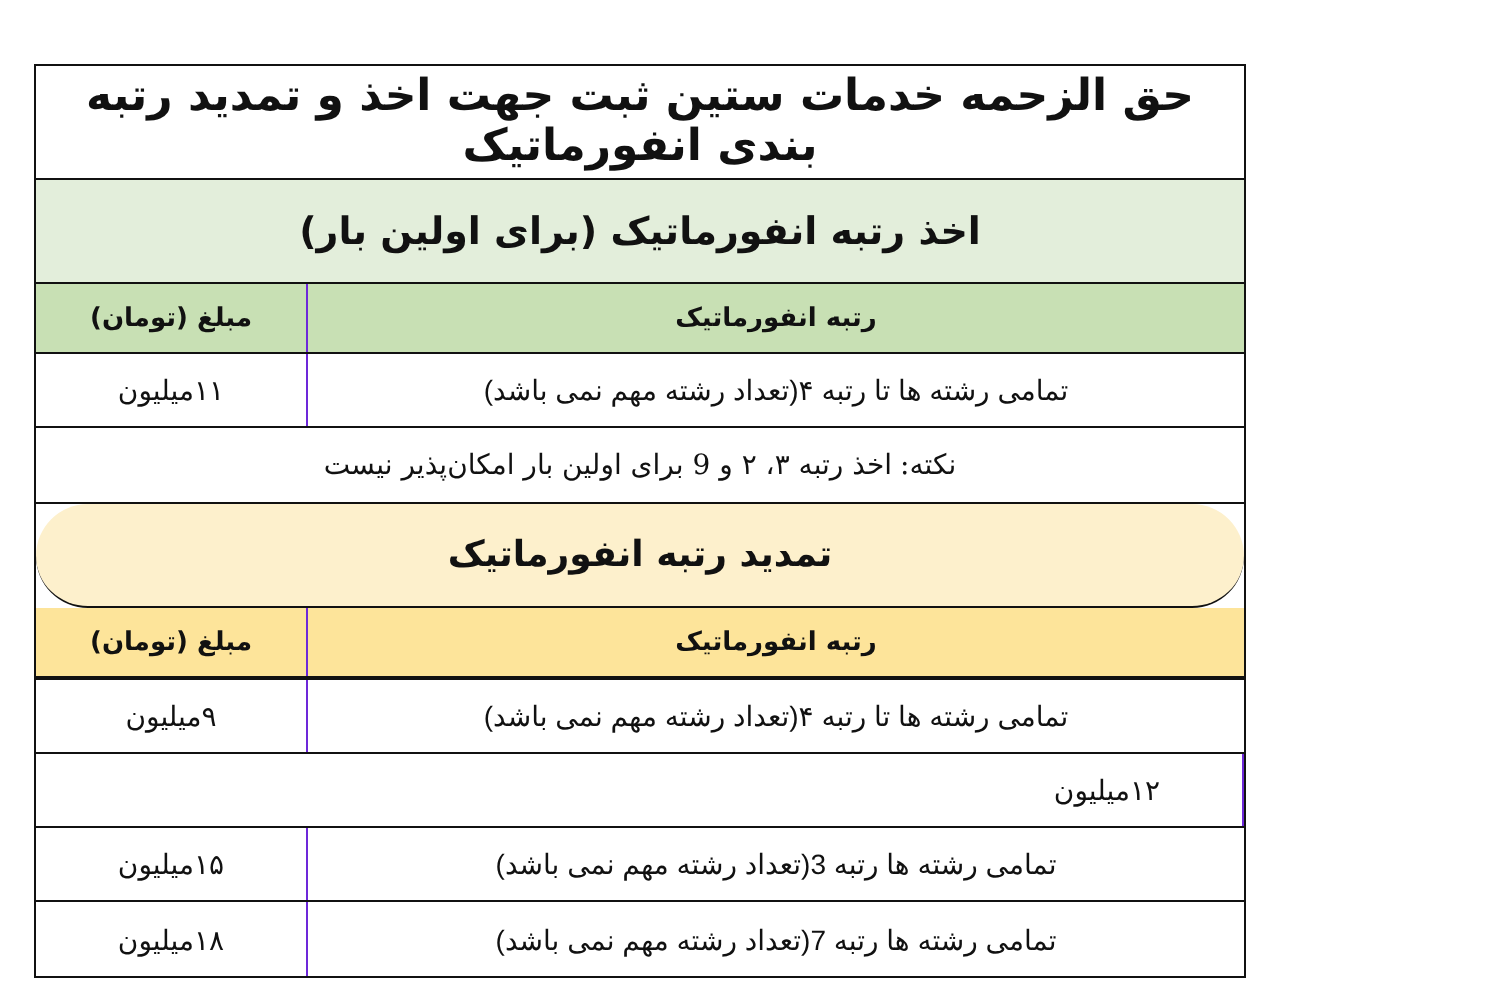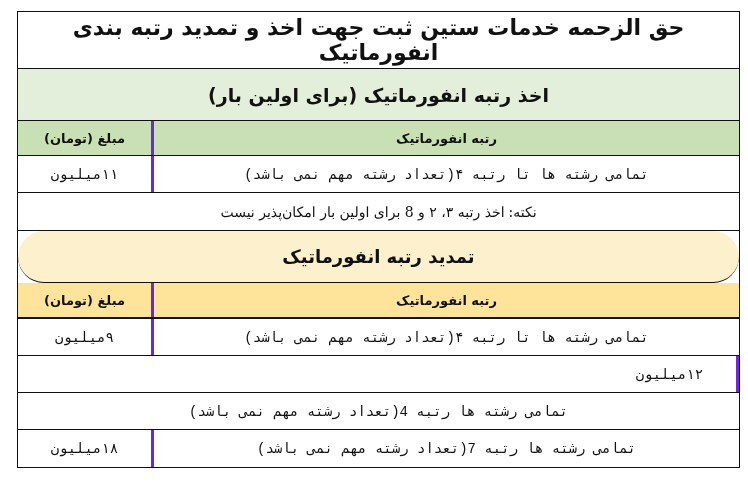--- a/index.html
+++ b/index.html
@@ -1,37 +1,37 @@
 <!DOCTYPE html>
 <html><head>
   <meta charset="utf-8">
   <style>
     * { box-sizing: border-box; margin: 0; padding: 0; }
     html, body { width: 748px; height: 497px; background: #ffffff; overflow: hidden; }
     body { position: relative; font-family: "DejaVu Sans", sans-serif; color: #111; }
     .table {
-      position: absolute; left: 17px; top: 11px; width: 723px;
+      position: absolute; left: 17px; top: 32px; width: 606px;
       border: 1.5px solid #111; direction: rtl;
     }
     .row { display: flex; border-bottom: 1px solid #111; align-items: stretch; }
     .row:last-child { border-bottom: none; }
     .cell { display: flex; align-items: center; justify-content: center; text-align: center; }
     .c-desc { flex: 1; }
-    .c-amount { width: 136px; border-right: 3px solid #6d28d9; }
+    .c-amount { width: 136px; border-right: 1px solid #6d28d9; }
     .title-row { height: 57px; background: #ffffff; }
     .title-row .cell { flex: 1; font-size: 22px; font-weight: bold; }
     .sec-green { height: 52px; background: #e3eedb; align-items: center; }
     .sec-green .cell { flex: 1; font-size: 19px; font-weight: bold; }
     .hdr-green { height: 35px; background: #c8e0b4; }
     .hdr-yellow { height: 36px; background: #fde49a; border-bottom: 2px solid #111; }
     .hdr-green .cell, .hdr-yellow .cell { font-size: 13px; font-weight: bold; }
     .sec-yellow { height: 52px; background: #fdf0cc; border-radius: 26px; }
     .sec-yellow .cell { flex: 1; font-size: 18px; font-weight: bold; }
     .data-row { height: 37px; }
-    .data-row .cell { font-family: Liberation Mono, monospace; font-size: 14px; }
+    .data-row .cell { font-family: Liberation Sans, sans-serif; font-size: 14px; }
     .note-row { height: 38px; }
     .note-row .cell { flex: 1; font-family: "DejaVu Serif", serif; font-size: 14px; }
     .note-label { font-weight: normal; margin-left: 4px; }
   </style>
 </head>
 <body>
 
 <div class="table">
   <div class="row title-row">
     <div class="cell">حق الزحمه خدمات ستین ثبت جهت اخذ و تمدید رتبه بندی انفورماتیک</div>
@@ -44,38 +44,39 @@
     <div class="cell c-desc">رتبه انفورماتیک</div>
     <div class="cell c-amount">مبلغ (تومان)</div>
   </div>
   <div class="row data-row">
     <div class="cell c-desc">تمامی رشته ها تا رتبه ۴(تعداد رشته مهم نمی باشد)</div>
     <div class="cell c-amount">۱۱میلیون</div>
   </div>
   <div class="row note-row">
     <div class="cell">
       <span class="note-label">نکته:</span>
-      <span>اخذ رتبه ۳، ۲ و 8 برای اولین بار امکان‌پذیر نیست</span>
+      <span>اخذ رتبه ۳، ۲ و 9 برای اولین بار امکان‌پذیر نیست</span>
     </div>
   </div>
 
   <div class="row sec-yellow">
     <div class="cell">تمدید رتبه انفورماتیک</div>
   </div>
   <div class="row hdr-yellow">
     <div class="cell c-desc">رتبه انفورماتیک</div>
     <div class="cell c-amount">مبلغ (تومان)</div>
   </div>
   <div class="row data-row">
     <div class="cell c-desc">تمامی رشته ها تا رتبه ۴(تعداد رشته مهم نمی باشد)</div>
     <div class="cell c-amount">۹میلیون</div>
   </div>
   <div class="row data-row">
     <div class="cell c-amount">۱۲میلیون</div>
   </div>
   <div class="row data-row">
-    <div class="cell c-desc">تمامی رشته ها رتبه 4(تعداد رشته مهم نمی باشد)</div>
+    <div class="cell c-desc">تمامی رشته ها رتبه 3(تعداد رشته مهم نمی باشد)</div>
+    <div class="cell c-amount">۱۵میلیون</div>
   </div>
   <div class="row data-row">
     <div class="cell c-desc">تمامی رشته ها رتبه 7(تعداد رشته مهم نمی باشد)</div>
     <div class="cell c-amount">۱۸میلیون</div>
   </div>
 </div>
 
 </body></html>

